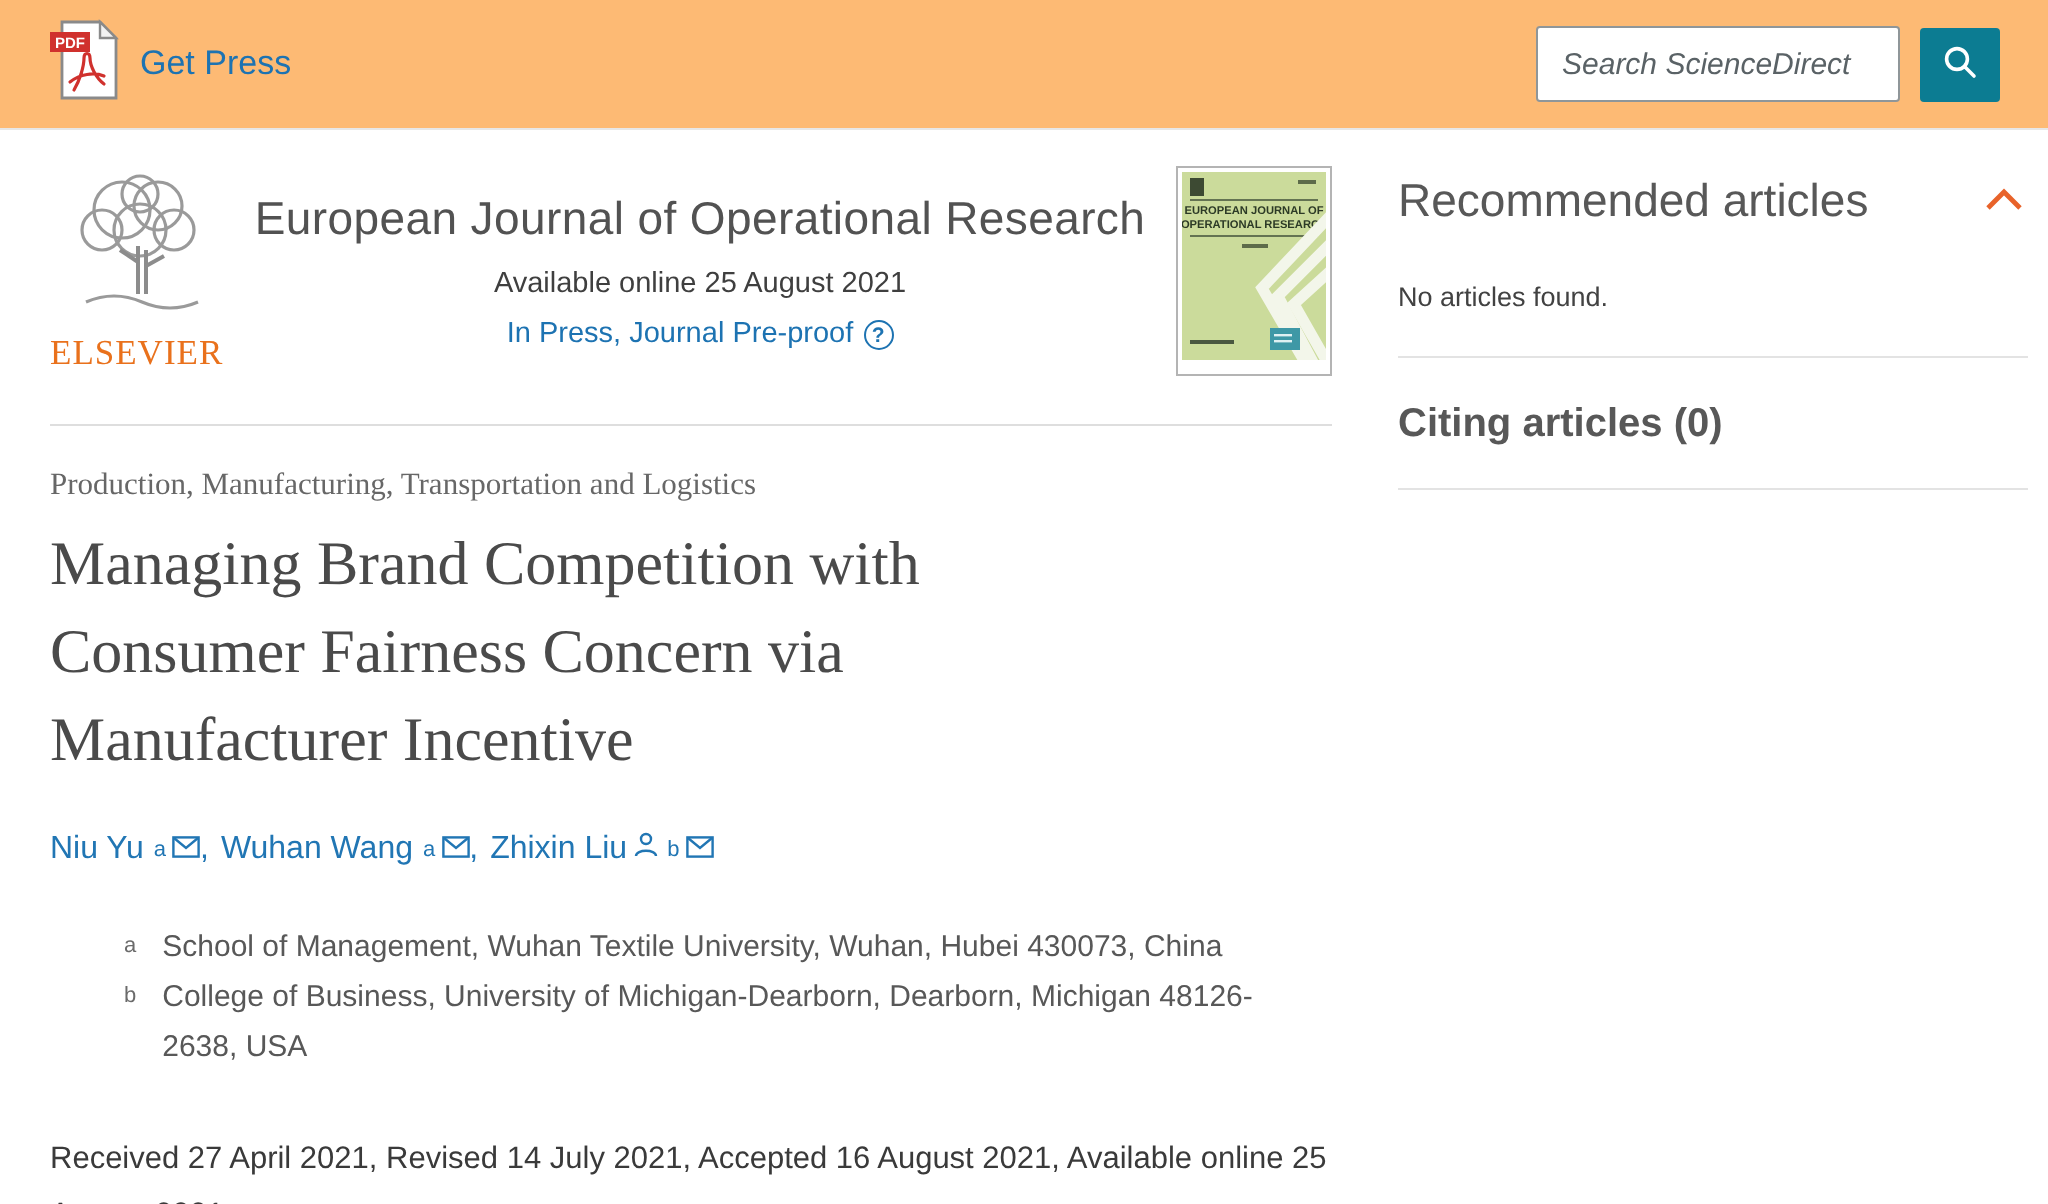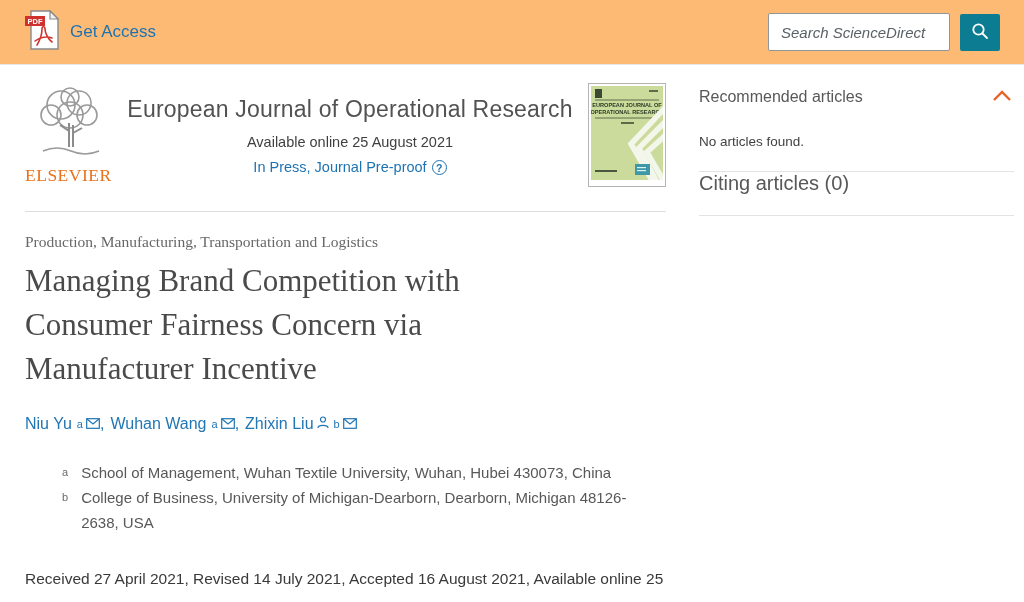--- a/index.html
+++ b/index.html
@@ -55,44 +55,44 @@
   .author sup { font-size:11px; margin-left:2px; }
   .author-sep { color:#2176b4; margin-right:6px; }
   .affils { margin-top:28px; padding-left:37px; }
   .affil { display:flex; gap:13px; font-size:15px; color:#585858; line-height:1.65;
            max-width:600px; }
   .affil-label { font-size:11px; color:#6b6b6b; padding-top:2px; flex:none; }
   .dates { margin-top:30px; max-width:662px; font-size:15.5px; color:#3a3a3a; line-height:1.8; }
 
   
   .side-head { display:flex; align-items:center; justify-content:space-between; }
-  .side-title { font-size:16px; color:#585858; font-weight:400; }
+  .side-title { font-size:23px; color:#585858; font-weight:400; }
   .collapse-btn { background:none; border:none; cursor:pointer; padding:2px; }
   .side-empty { margin-top:27px; font-size:13.5px; color:#424242; }
   .side-divider { border:none; border-top:1px solid #e3e3e3; margin:0; }
   .sd1 { margin-top:22px; }
   .sd2 { margin-top:20px; }
-  .citing-title { font-size:20px; color:#585858; font-weight:400; }
+  .citing-title { margin-top:22px; font-size:20px; color:#585858; font-weight:700; }
 </style>
 </head>
 <body>
 
 <header class="topbar">
   <div class="access">
     <span>
       <svg width="36" height="42" viewBox="0 0 36 42">
         <path d="M7 2 h19 l8 8 v30 h-27 z" fill="#ffffff" stroke="#8a8a8a" stroke-width="1.4"></path>
         <path d="M26 2 l8 8 h-8 z" fill="#f2f2f2" stroke="#8a8a8a" stroke-width="1.2"></path>
         <rect x="1" y="7" width="20" height="10" fill="#d0312d"></rect>
         <text x="11" y="15" font-size="7.5" font-weight="bold" fill="#ffffff" text-anchor="middle" font-family="Liberation Sans, sans-serif">PDF</text>
         <path d="M13 36 c3 -5 5 -12 5 -16 c0 -3 3 -3 3 0 c0 4 3 10 7 13
                  m-17 -1 c5 -4 12 -5 17 -3" fill="none" stroke="#d0312d" stroke-width="1.6" stroke-linecap="round"></path>
       </svg>
     </span>
-    <span class="access-label">Get Access</span>
+    <span class="access-label">Get Press</span>
   </div>
 
   <div class="topbar-spacer"></div>
 
   <div class="search-wrap">
     <input class="search-input" type="text" placeholder="Search ScienceDirect" style="">
     <button class="search-btn">
       <span>
         <svg width="20" height="20" viewBox="0 0 20 20">
           <circle cx="8.5" cy="8.5" r="5.2" fill="none" stroke="#ffffff" stroke-width="1.8"></circle>

